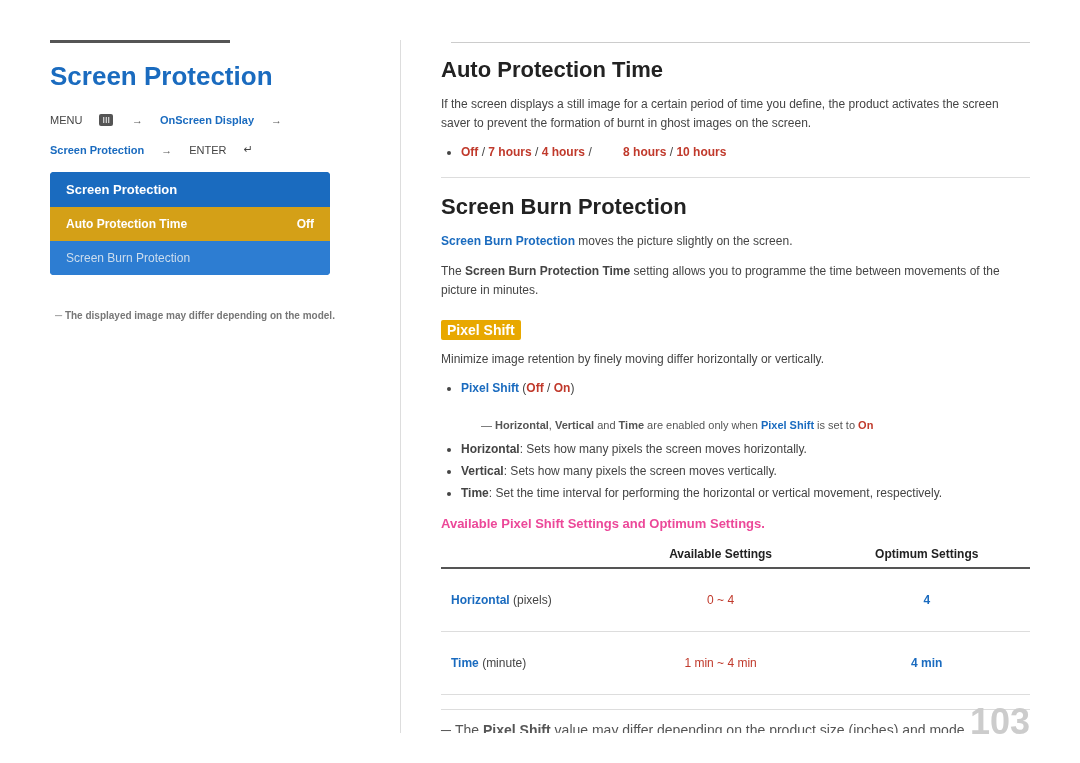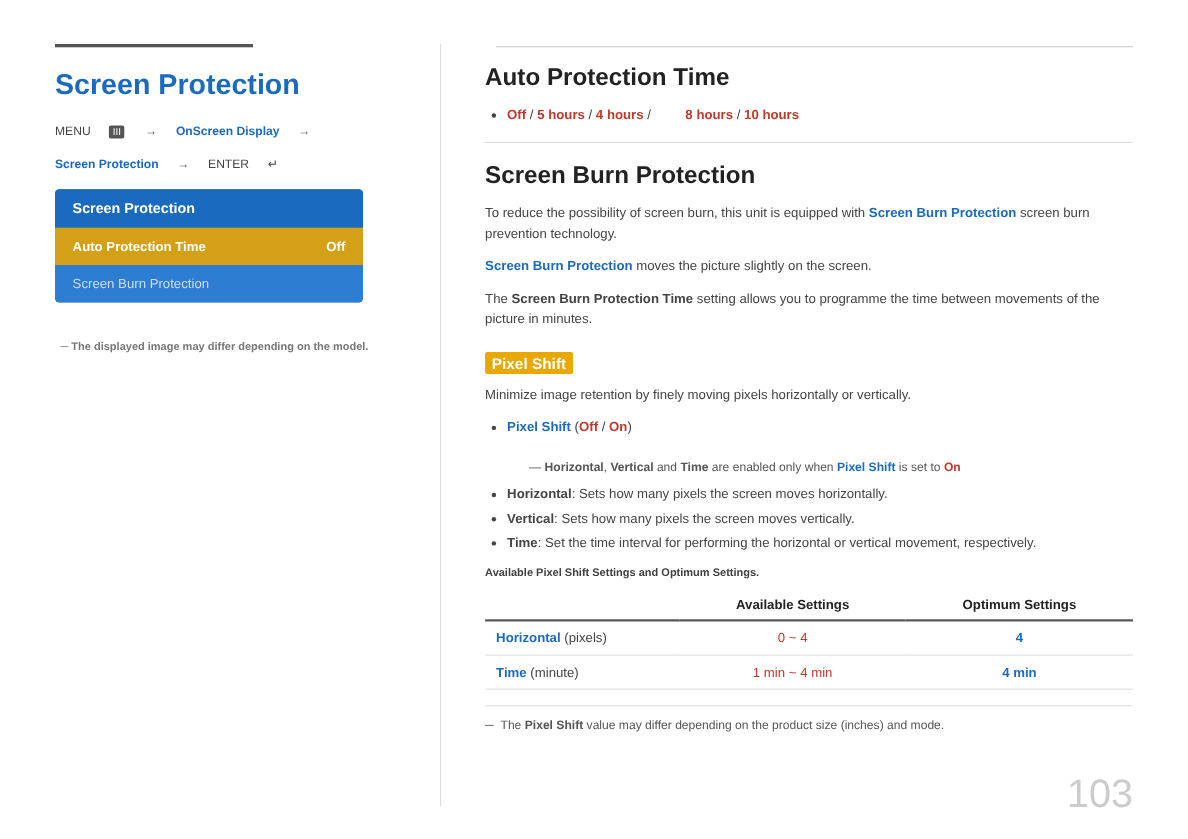--- a/index.html
+++ b/index.html
@@ -177,23 +177,23 @@
     }
 
     .section-divider {
       border: none;
       border-top: 1px solid #ddd;
       margin: 16px 0;
     }
 
     
     .pixel-table-title {
-      font-size: 10px;
-      font-weight: bold;
-      color: #404040;
+      font-size: 13px;
+      font-weight: bold;
+      color: #ec4899;
       margin-bottom: 10px;
     }
 
     .pixel-table {
       width: 100%;
       border-collapse: collapse;
       margin-bottom: 14px;
     }
 
     .pixel-table thead tr {
@@ -211,21 +211,21 @@
     .pixel-table thead th:first-child {
       text-align: left;
       width: 30%;
     }
 
     .pixel-table tbody tr {
       border-bottom: 1px solid #ddd;
     }
 
     .pixel-table tbody td {
-      padding: 8px 10px;
+      padding: 24px 10px;
       font-size: 12px;
       color: #444;
     }
 
     .pixel-table tbody td:first-child {
       text-align: left;
     }
 
     .pixel-table tbody td:not(:first-child) {
       text-align: center;
@@ -251,40 +251,40 @@
       content: '— ';
     }
 
     .bottom-notes {
       margin-top: 10px;
       border-top: 1px solid #ddd;
       padding-top: 10px;
     }
 
     .bottom-note {
-      font-size: 11px;
+      font-size: 14px;
       color: #555;
       margin-bottom: 6px;
       padding-left: 14px;
       line-height: 1.5;
       position: relative;
     }
     .bottom-note::before {
       content: '─ ';
       position: absolute;
       left: 0;
     }
 
     .page-number {
       position: absolute;
       bottom: 20px;
       right: 50px;
       font-size: 36px;
       color: #ccc;
-      font-weight: normal;
+      font-weight: bold;
     }
 
     .left-top-bar {
       border-top: 3px solid #555;
       width: 180px;
       margin-bottom: 18px;
     }
 
     .right-top-bar {
       border-top: 1px solid #ccc;
@@ -331,52 +331,50 @@
     <div class="note-text">The displayed image may differ depending on the model.</div>
   </div>
 
   <div class="divider-vertical"></div>
 
   <div class="right-panel">
     <div class="right-top-bar" style="border-top:1px solid #ccc; margin-bottom:14px;"></div>
 
     <div>
       <div class="section-title first">Auto Protection Time</div>
+      <p class="section-desc">If the screen displays a still image for a certain period of time you define, the product activates the screen saver to prevent the formation of burnt in ghost images on the screen.</p>
       <ul class="bullet-list">
         <li>
           <span style="color:#c0392b; font-weight:bold;">Off</span>
           <span> / </span>
-          <span style="color:#c0392b; font-weight:bold;">5 hours</span>
+          <span style="color:#c0392b; font-weight:bold;">7 hours</span>
           <span> / </span>
           <span style="color:#c0392b; font-weight:bold;">4 hours</span>
           <span> / </span>
           <span style="color:#c0392b; font-weight:bold;margin-left:28px;">8 hours</span>
           <span> / </span>
           <span style="color:#c0392b; font-weight:bold;">10 hours</span>
         </li>
       </ul>
     </div>
 
     <hr class="section-divider">
 
     <div>
       <div class="section-title">Screen Burn Protection</div>
       <p class="section-desc">
-        To reduce the possibility of screen burn, this unit is equipped with <span class="text-blue">Screen Burn Protection</span> screen burn prevention technology.
-      </p>
-      <p class="section-desc">
         <span class="text-blue">Screen Burn Protection</span> moves the picture slightly on the screen.
       </p>
       <p class="section-desc">
         The <span class="text-bold">Screen Burn Protection Time</span> setting allows you to programme the time between movements of the picture in minutes.
       </p>
 
       <div class="highlight-yellow">Pixel Shift</div>
 
-      <p class="section-desc">Minimize image retention by finely moving pixels horizontally or vertically.</p>
+      <p class="section-desc">Minimize image retention by finely moving differ horizontally or vertically.</p>
 
       <ul class="bullet-list">
         <li>
           <span class="text-blue">Pixel Shift</span>
           <span> (</span><span style="color:#c0392b;font-weight:bold;">Off</span><span> / </span><span style="color:#c0392b;font-weight:bold;">On</span><span>)</span>
           <div class="indent-note" style="margin-top:20px;">
             <span class="text-bold">Horizontal</span>, <span class="text-bold">Vertical</span> and <span class="text-bold">Time</span> are enabled only when <span class="text-blue">Pixel Shift</span> is set to <span style="color:#c0392b;font-weight:bold;">On</span>
           </div>
         </li>
         <li>

